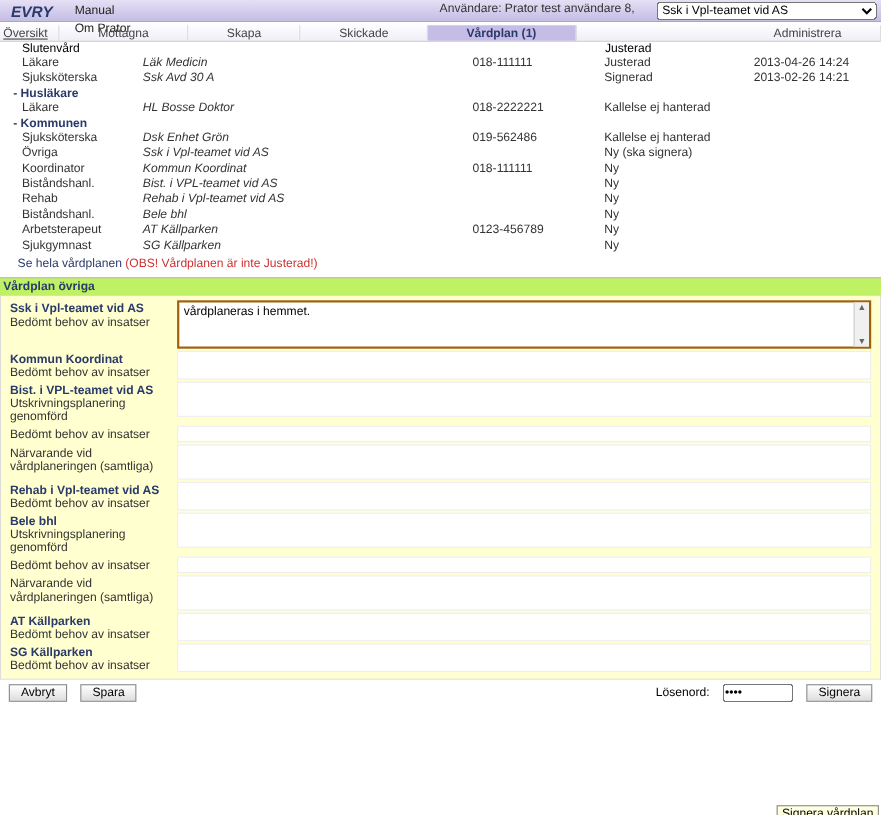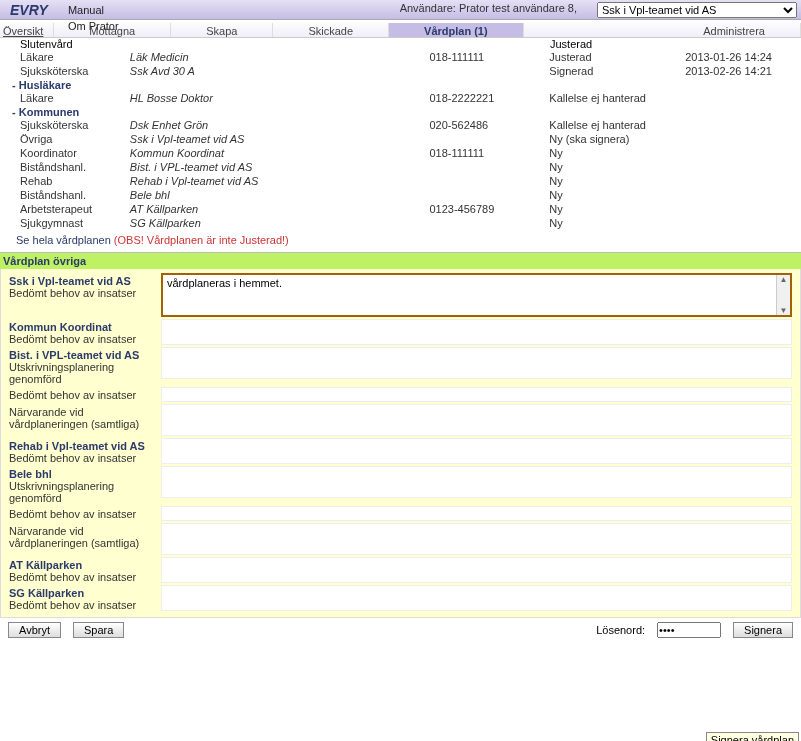--- a/index.html
+++ b/index.html
@@ -75,42 +75,42 @@
     <span class="c2"></span>
     <span class="c3"></span>
     <span class="c4">Justerad</span>
   </div>
   <div id="care-groups">
       <div class="row">
         <span class="c1">Läkare</span>
         <span class="c2">Läk Medicin</span>
         <span class="c3">018-111111</span>
         <span class="c4">Justerad</span>
-        <span class="c5">2013-01-26 14:24</span>
+        <span class="c5">2013-04-26 14:24</span>
       </div>
       <div class="row">
         <span class="c1">Sjuksköterska</span>
         <span class="c2">Ssk Avd 30 A</span>
         <span class="c3"></span>
         <span class="c4">Signerad</span>
         <span class="c5">2013-02-26 14:21</span>
       </div>
       <div class="grh">Husläkare</div>
       <div class="row">
         <span class="c1">Läkare</span>
         <span class="c2">HL Bosse Doktor</span>
         <span class="c3">018-2222221</span>
         <span class="c4">Kallelse ej hanterad</span>
         <span class="c5"></span>
       </div>
       <div class="grh">Kommunen</div>
       <div class="row">
         <span class="c1">Sjuksköterska</span>
         <span class="c2">Dsk Enhet Grön</span>
-        <span class="c3">020-562486</span>
+        <span class="c3">019-562486</span>
         <span class="c4">Kallelse ej hanterad</span>
         <span class="c5"></span>
       </div>
       <div class="row">
         <span class="c1">Övriga</span>
         <span class="c2">Ssk i Vpl-teamet vid AS</span>
         <span class="c3"></span>
         <span class="c4">Ny (ska signera)</span>
         <span class="c5"></span>
       </div>

